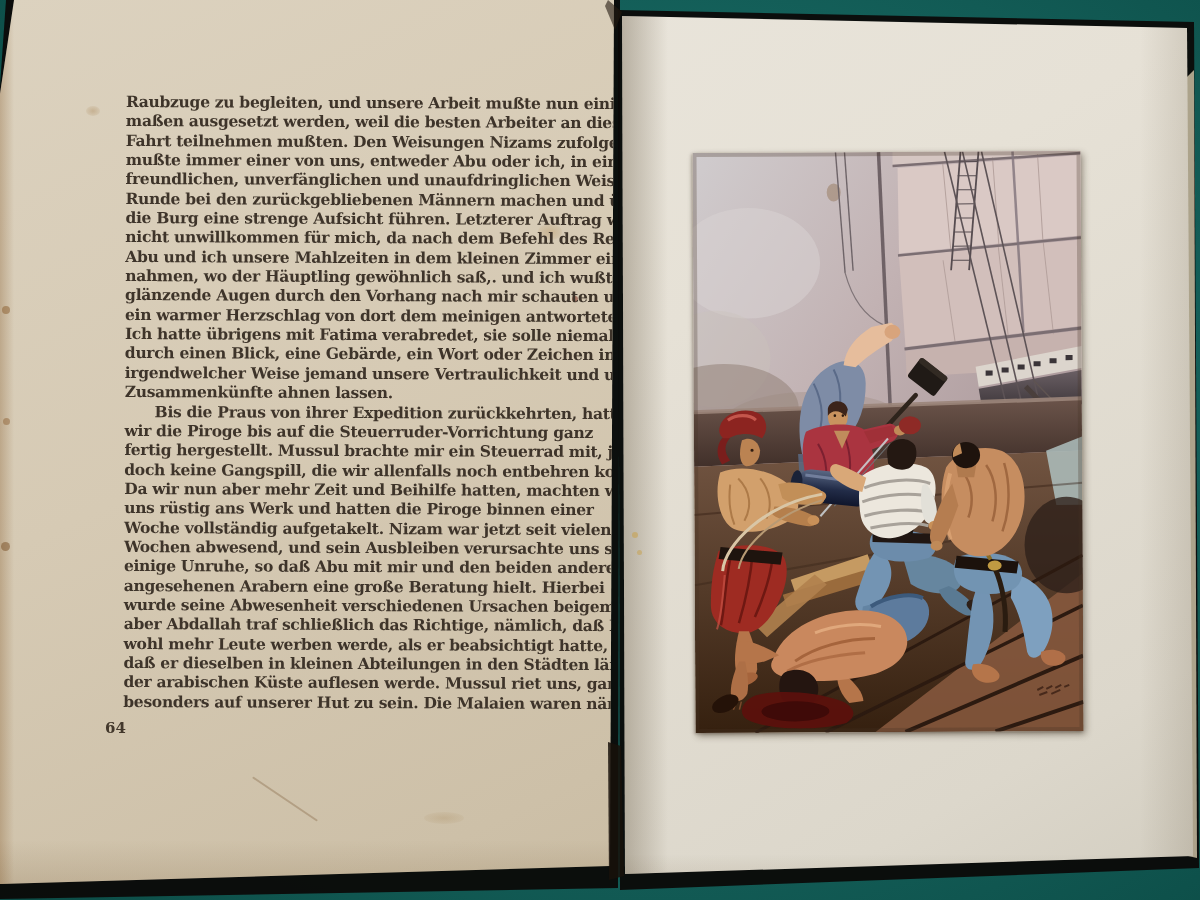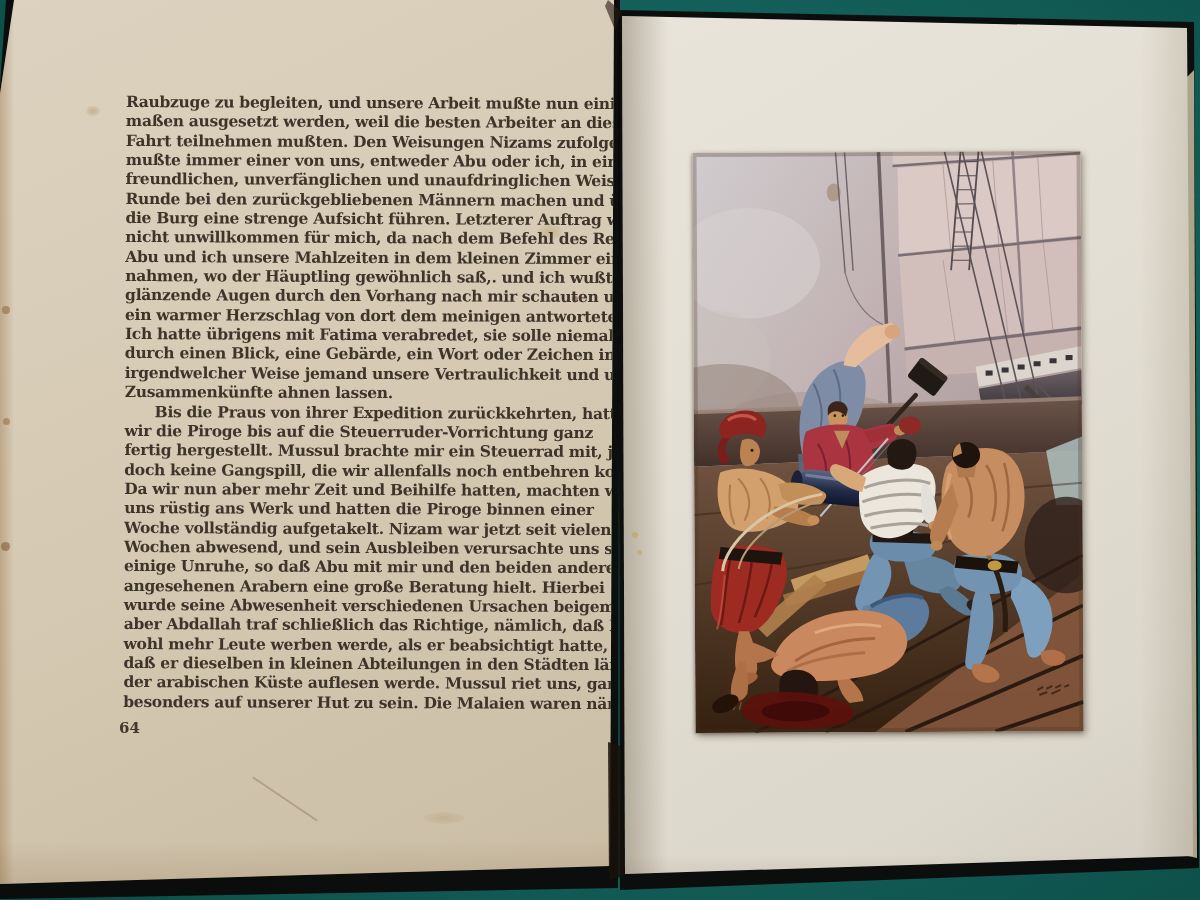--- a/index.html
+++ b/index.html
@@ -31,21 +31,21 @@
   .gutter-crack{position:absolute;inset:0;background:#17100a;opacity:.85;
     clip-path:polygon(608px 742px,621px 746px,624px 876px,609px 880px);}
   .gutter-crack-top{position:absolute;inset:0;background:#241a10;opacity:.6;
     clip-path:polygon(608px 0px,622px 12px,615px 30px,605px 6px);}
   .text-block{position:absolute;left:126px;top:92px;width:452px;
     transform:rotate(.25deg);transform-origin:left top;color:#3e342a;}
   .line{height:19.35px;line-height:19.35px;font-size:15.5px;font-weight:700;
     letter-spacing:-0.3px;white-space:nowrap;text-align:justify;text-align-last:justify;}
   .line.noj{text-align:left;text-align-last:left;}
   .line.ind{padding-left:30px;}
-  .pagenum{position:absolute;left:119px;top:719px;font-size:15px;font-weight:700;color:#43382c;}
+  .pagenum{position:absolute;left:105px;top:719px;font-size:15px;font-weight:700;color:#43382c;}
   .stain{position:absolute;border-radius:50%;pointer-events:none;}
   .fold{position:absolute;left:246px;top:798px;width:78px;height:2px;background:rgba(125,95,60,.35);
     transform:rotate(34deg);border-radius:2px;}
   .plate{position:absolute;left:694px;top:152px;width:388px;height:580px;background:#ddd5c6;
     padding:0;transform:rotate(-.3deg);box-shadow:2px 3px 7px rgba(45,30,15,.45),-1px 1px 3px rgba(45,30,15,.3);}
   .plate svg{display:block;width:100%;height:100%;}
 </style>
 </head>
 <body>
 

